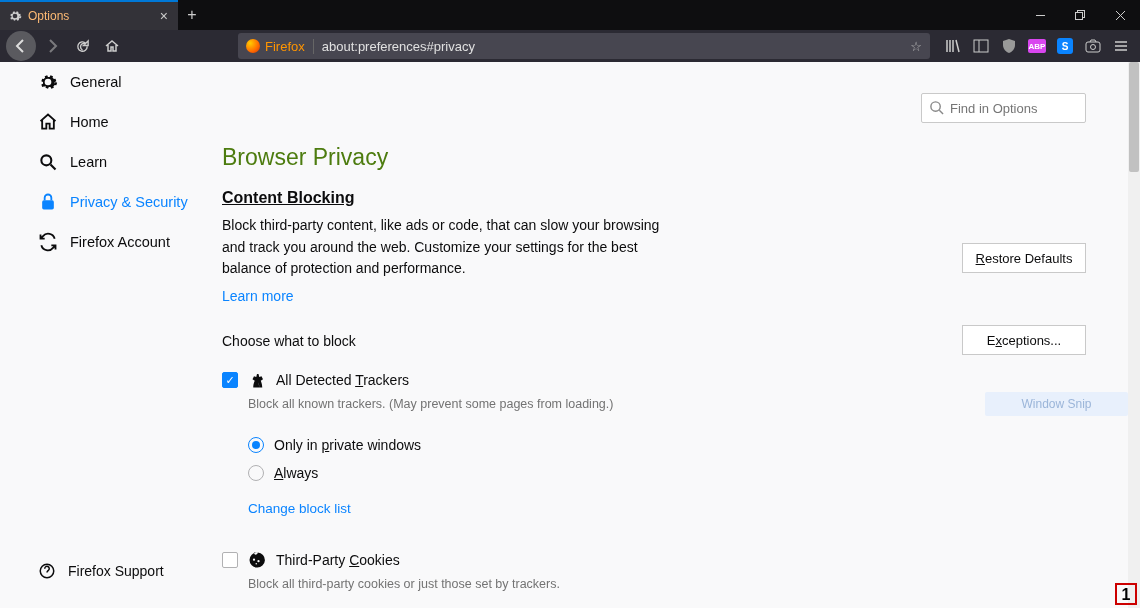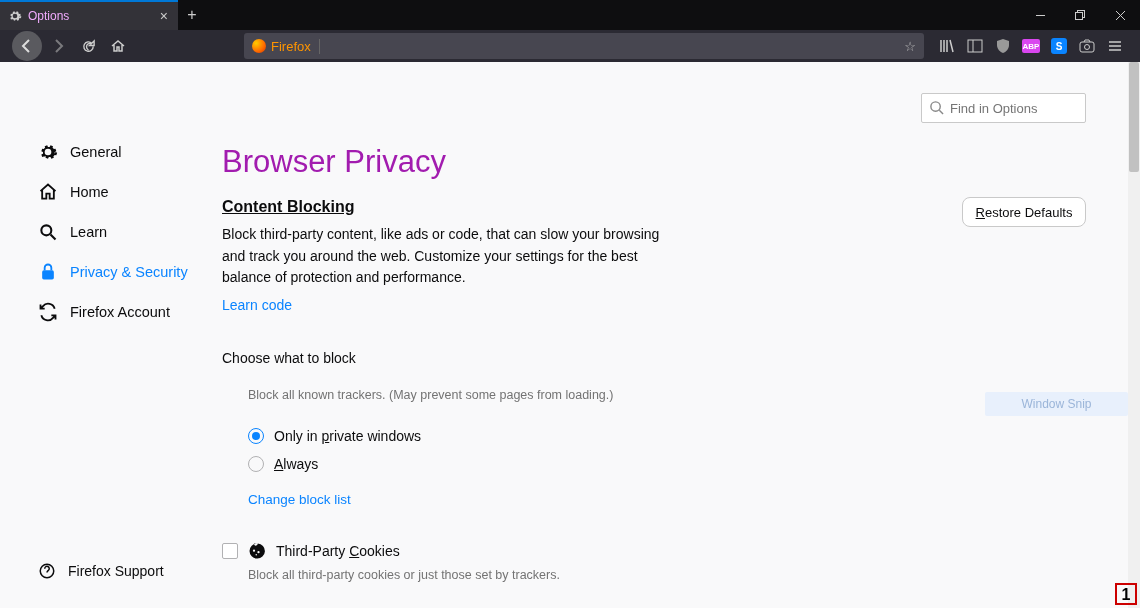--- a/index.html
+++ b/index.html
@@ -2,66 +2,66 @@
 <html><head>
 <meta charset="utf-8">
 <style>
   * { box-sizing: border-box; margin: 0; padding: 0; font-family: "Segoe UI", Arial, sans-serif; }
   body { width: 1140px; height: 608px; overflow: hidden; background: #f9f9fa; position: relative; }
 
   
   .titlebar { height: 30px; background: #0e0e10; display: flex; align-items: center; color: #ccc; }
   .tab { height: 30px; background: #333238; display: flex; align-items: center; padding: 0 10px 0 8px; width: 178px; border-top: 2px solid #0078d7; position: relative; }
   .tab .gear { width: 14px; height: 14px; margin-right: 6px; }
-  .tab-title { font-size: 12px; color: #f0abfc; flex: 1; }
+  .tab-title { font-size: 12px; color: #fdba74; flex: 1; }
   .tab-close { color: #ccc; font-size: 14px; line-height: 1; }
   .newtab { width: 28px; display: flex; align-items: center; justify-content: center; color: #ccc; font-size: 16px; }
   .winctrls { margin-left: auto; display: flex; }
   .winbtn { width: 40px; height: 30px; display: flex; align-items: center; justify-content: center; color: #ccc; }
   .winbtn svg { width: 11px; height: 11px; }
 
   
-  .toolbar { height: 32px; background: #2b2a33; display: flex; align-items: center; padding: 0 12px; gap: 2px; }
+  .toolbar { height: 32px; background: #2b2a33; display: flex; align-items: center; padding: 0 6px; gap: 2px; }
   .tbtn { width: 28px; height: 28px; display: flex; align-items: center; justify-content: center; border-radius: 4px; color: #bbb; }
   .tbtn.disabled { opacity: .55; }
   .tbtn.back { background: #5a5a5f; border-radius: 50%; width: 30px; height: 30px; }
   .urlbar { flex: 1; height: 26px; background: #474650; border-radius: 3px; margin: 0 8px 0 110px; display: flex; align-items: center; padding: 0 8px; color: #ddd; font-size: 13px; }
   .ff-chip { display: flex; align-items: center; gap: 5px; padding-right: 8px; margin-right: 8px; border-right: 1px solid #666; }
   .ff-logo { width: 14px; height: 14px; border-radius: 50%; background: radial-gradient(circle at 30% 30%, #ffcc00, #ff6a00 60%, #cc3300); }
   .ff-name { color: #ff9500; font-size: 13px; }
   .url-text { color: #e0e0e0; flex:1; }
   .star { color: #bbb; margin-left: auto; }
   .ticon { width: 26px; height: 26px; display:flex; align-items:center; justify-content:center; color:#bbb; }
   .abp { width:18px; height:14px; background:#d946ef; border-radius:2px; color:#fff; font-size:8px; font-weight:bold; display:flex; align-items:center; justify-content:center; }
   .sq-s { width:16px; height:16px; background:#0a84ff; border-radius:3px; color:#fff; font-size:10px; font-weight:bold; display:flex; align-items:center; justify-content:center; }
 
   
   .content { position: absolute; top: 62px; left: 0; right: 12px; bottom: 0; background: #f9f9fa; display: flex; }
   .scrollbar { position:absolute; right:0; top:62px; width:12px; bottom:0; background:#f0f0f0; }
   .scrollbar .thumb { position:absolute; top:0; left:1px; right:1px; height:110px; background:#c1c1c1; border-radius:2px; }
 
-  .sidebar { width: 204px; padding-top: 70px; }
+  .sidebar { width: 204px; }
   .s-item { display:flex; align-items:center; height:40px; padding-left: 38px; gap: 12px; color:#0c0c0d; font-size:14.5px; cursor:pointer; }
   .s-item.active { color:#0a84ff; }
   .s-item svg, .s-item .sicon { width:20px; height:20px; flex-shrink:0; }
   .support { position:absolute; left:38px; bottom:28px; display:flex; align-items:center; gap:12px; color:#0c0c0d; font-size:14px; }
 
   .main { flex:1; padding: 20px 0 0 18px; position:relative; }
   .searchwrap { position:absolute; top:31px; right:42px; }
   .searchbox { width:165px; height:30px; border:1px solid #c9c9c9; border-radius:2px; background:#fff; padding:0 8px 0 28px; font-size:13px; color:#666; }
   .searchwrap .mag { position:absolute; left:8px; top:7px; width:15px; height:15px; color:#888; }
 
-  h1.pagetitle { font-size: 31px; font-weight: 500; color:#a21caf; margin: 62px 0 18px 0; }
+  h1.pagetitle { font-size: 23px; font-weight: 500; color:#4d7c0f; margin: 62px 0 18px 0; }
   h2.section { font-size: 16px; font-weight: 700; color:#0c0c0d; margin-bottom: 8px; text-decoration: underline; }
   .desc { font-size: 14px; color:#0c0c0d; max-width: 455px; line-height: 1.55; }
   .learn { color:#0a84ff; font-size:14px; display:inline-block; margin-top:8px; }
-  .choose { font-size:14px; color:#0c0c0d; margin-top: 36px; }
+  .choose { font-size:14px; color:#0c0c0d; margin-top: 28px; }
 
   .right-buttons { position:absolute; top:135px; right:42px; display:flex; flex-direction:column; gap:6px; }
-  .btn { width:124px; height:30px; background:#fff; border:1px solid #c9c9c9; border-radius:8px; font-size:13px; color:#0c0c0d; }
+  .btn { width:124px; height:30px; background:#fff; border:1px solid #c9c9c9; border-radius:0; font-size:13px; color:#0c0c0d;margin-top:46px; }
   .btn u { text-decoration: underline; }
 
   .opt-row { display:flex; align-items:center; gap:10px; margin-top:22px; }
   .cbox { width:16px; height:16px; border:1px solid #b1b1b3; border-radius:2px; background:#fff; display:flex; align-items:center; justify-content:center; }
   .cbox.checked { background:#0a84ff; border-color:#0a84ff; }
   .cbox.checked::after { content:"✓"; color:#fff; font-size:11px; }
   .opt-label { font-size:14px; color:#0c0c0d; }
   .opt-label u { text-decoration: underline; }
   .opt-sub { font-size:12.5px; color:#737373; margin: 8px 0 0 26px; }
   .radios { margin: 14px 0 0 26px; }
@@ -130,20 +130,21 @@
   <div class="tbtn">
       <svg width="16" height="16" viewBox="0 0 16 16">
         <path d="M2 8l6-5 6 5M4 7v6h3V9h2v4h3V7" fill="none" stroke="#ccc" stroke-width="1.5"></path>
       </svg>
     </div>
   <div class="urlbar">
     <div class="ff-chip">
       <div class="ff-logo"></div>
       <span class="ff-name">Firefox</span>
     </div>
+    <span class="url-text">about:preferences#privacy</span>
     <span class="star">☆</span>
   </div>
   <div class="ticon">
       <svg width="16" height="16" viewBox="0 0 16 16">
         <path d="M2 2v12M5 2v12M8 2v12M11 2l3 12" stroke="#ccc" stroke-width="1.5"></path>
       </svg>
     </div>
   <div class="ticon">
       <svg width="16" height="16" viewBox="0 0 16 16">
         <rect x="1" y="2" width="14" height="12" fill="none" stroke="#ccc"></rect>
@@ -225,29 +226,37 @@
       <svg class="mag" viewBox="0 0 16 16" fill="none" stroke="#888" stroke-width="1.5">
           <circle cx="7" cy="7" r="5"></circle>
           <line x1="11" y1="11" x2="15" y2="15"></line>
         </svg>
       <input class="searchbox" placeholder="Find in Options" style="">
     </div>
 
     <h1 class="pagetitle">Browser Privacy</h1>
     <h2 class="section">Content Blocking</h2>
     <p class="desc">Block third-party content, like ads or code, that can slow your browsing and track you around the web. Customize your settings for the best balance of protection and performance.</p>
-    <a class="learn">Learn code</a>
+    <a class="learn">Learn more</a>
 
     <div class="right-buttons">
       <button class="btn"><u>R</u>estore Defaults</button>
+      <button class="btn">E<u>x</u>ceptions...</button>
     </div>
 
     <p class="choose">Choose what to block</p>
 
     <div class="opt-block" style="margin-top:22px">
+      <div class="opt-row">
+        <div class="cbox checked"></div>
+        <svg width="18" height="18" viewBox="0 0 24 24" fill="#0c0c0d">
+            <path d="M7 22c0-5 2-9 2-9l-3-2 2-4 3 1 1-4 2 0 1 4 3-1 2 4-3 2s2 4 2 9M9 22c0-4 1-7 1-7M15 22c0-4-1-7-1-7"></path>
+          </svg>
+        <span class="opt-label">All Detected <u>T</u>rackers</span>
+      </div>
       <p class="opt-sub">Block all known trackers. (May prevent some pages from loading.)</p>
       <div class="radios">
         <div class="radio-row">
           <div class="radio sel"></div>
           <span class="opt-label">Only in <u>p</u>rivate windows</span>
         </div>
         <div class="radio-row">
           <div class="radio"></div>
           <span class="opt-label"><u>A</u>lways</span>
         </div>

